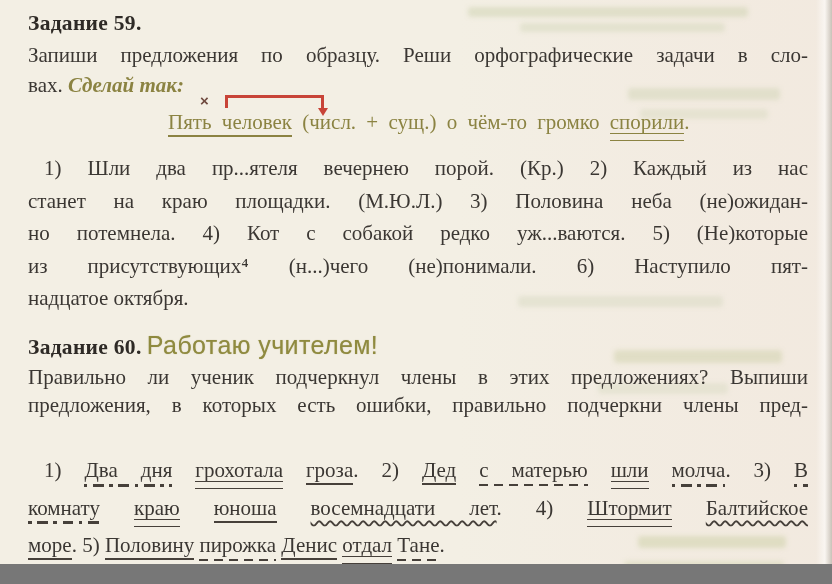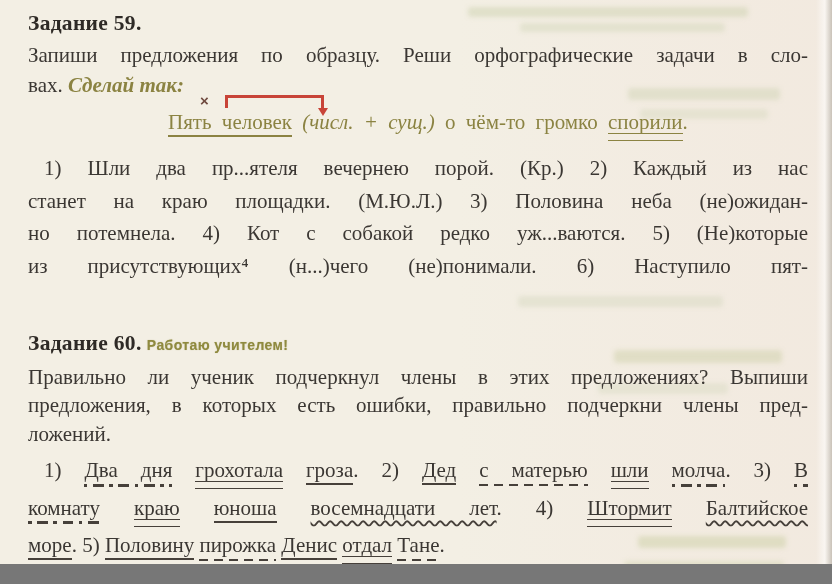--- a/index.html
+++ b/index.html
@@ -40,21 +40,21 @@
   .s9{top:561px;left:624px;width:160px;height:11px;background:#d3d5b2;}
 
   .abs{position:absolute;left:28px;width:780px;}
   .just{text-align:justify;text-align-last:justify;}
   .h-title{font-weight:700;font-size:21.5px;color:var(--ink-dark);letter-spacing:.3px;}
   .accent-italic{font-style:italic;font-weight:700;color:var(--olive);}
 
   
   .example{position:absolute;left:168px;top:94px;width:652px;}
   .ex-text{margin-top:16px;color:var(--olive);word-spacing:5px;white-space:nowrap;}
-  .ex-text .hint{font-style:italic;}
+  .ex-text .hint{}
   .xmark{position:absolute;left:32px;top:-2px;font-weight:700;font-size:15px;color:#6f4a3f;font-family:"Liberation Sans",sans-serif;}
   .bracket{position:absolute;left:57px;top:1px;width:93px;height:10px;
     border-top:3px solid var(--red);border-left:3px solid var(--red);border-right:3px solid var(--red);}
   .bracket .ah{position:absolute;right:-7px;top:10px;width:0;height:0;
     border-left:5.5px solid transparent;border-right:5.5px solid transparent;border-top:8px solid var(--red);}
 
   
   .tok{position:relative;white-space:nowrap;}
   .u-single::after{content:"";position:absolute;left:0;right:0;bottom:-3px;height:0;border-top:2px solid var(--mark);}
   .u-double::after{content:"";position:absolute;left:0;right:0;bottom:-7px;height:6px;
@@ -67,21 +67,21 @@
     text-decoration-color:var(--mark);text-decoration-thickness:1.6px;text-underline-offset:5px;}
   .ex-text .u-single::after{border-top-color:var(--olive);}
   .ex-text .u-double::after{border-top-color:var(--olive);border-bottom-color:var(--olive);}
 
   
   .para59{top:152px;}
   .para59 .pline{line-height:32.6px;}
   .pfirst{text-indent:16px;}
 
   .t60-head{top:331px;white-space:nowrap;}
-  .badge{font-family:"Liberation Sans",sans-serif;font-weight:700;font-size:14px;
+  .badge{font-family:"Liberation Sans",sans-serif;font-weight:400;font-size:25px;
     color:var(--olive-bright);letter-spacing:.4px;text-shadow:0 0 1px rgba(143,138,63,.55);}
   .t60-instr{top:363px;}
   .t60-instr .pline{line-height:28.3px;}
   .t60-sent{top:452px;}
   .t60-sent .sline{line-height:37.5px;}
 </style>
 </head>
 <body>
 
 <div class="page">
@@ -117,31 +117,31 @@
       <span>о чём-то громко</span>
       <span class="tok u-double">спорили</span><span>.</span>
     </div>
   </div>
 
   <div class="abs para59">
     <div class="pline just pfirst">1) Шли два пр...ятеля вечернею порой. (Кр.) 2) Каждый из нас</div>
     <div class="pline just">станет на краю площадки. (М.Ю.Л.) 3) Половина неба (не)ожидан-</div>
     <div class="pline just">но потемнела. 4) Кот с собакой редко уж...ваются. 5) (Не)которые</div>
     <div class="pline just">из присутствующих⁴ (н...)чего (не)понимали. 6) Наступило пят-</div>
+    <div class="pline">надцатое октября.</div>
   </div>
 
   <div class="abs t60-head">
     <span class="h-title">Задание 60.</span>
     <span class="badge">Работаю учителем!</span>
   </div>
 
   <div class="abs t60-instr">
     <div class="pline just">Правильно ли ученик подчеркнул члены в этих предложениях? Выпиши</div>
     <div class="pline just">предложения, в которых есть ошибки, правильно подчеркни члены пред-</div>
-    <div class="pline">ложений.</div>
   </div>
 
   <div class="abs t60-sent">
     <div class="sline just pfirst"><span class="tok u-none">1)</span> <span class="tok u-dotdash">Два дня</span> <span class="tok u-double">грохотала</span> <span class="tok u-single">гроза</span><span class="tok u-none">.</span> <span class="tok u-none">2)</span> <span class="tok u-single">Дед</span> <span class="tok u-dashed">с матерью</span> <span class="tok u-double">шли</span> <span class="tok u-dotdash">молча</span><span class="tok u-none">.</span> <span class="tok u-none">3)</span> <span class="tok u-dotdash">В</span></div>
     <div class="sline just"><span class="tok u-dotdash">комнату</span> <span class="tok u-double">краю</span> <span class="tok u-single">юноша</span> <span class="tok u-wavy">восемнадцати лет</span><span class="tok u-none">.</span> <span class="tok u-none">4)</span> <span class="tok u-double">Штормит</span> <span class="tok u-wavy">Балтийское</span></div>
     <div class="sline"><span class="tok u-single">море</span><span class="tok u-none">.</span> <span class="tok u-none">5)</span> <span class="tok u-single">Половину</span> <span class="tok u-dashed">пирожка</span> <span class="tok u-single">Денис</span> <span class="tok u-double">отдал</span> <span class="tok u-dashed">Тане</span><span class="tok u-none">.</span></div>
   </div>
 
   <div class="right-edge"></div>
 </div>

